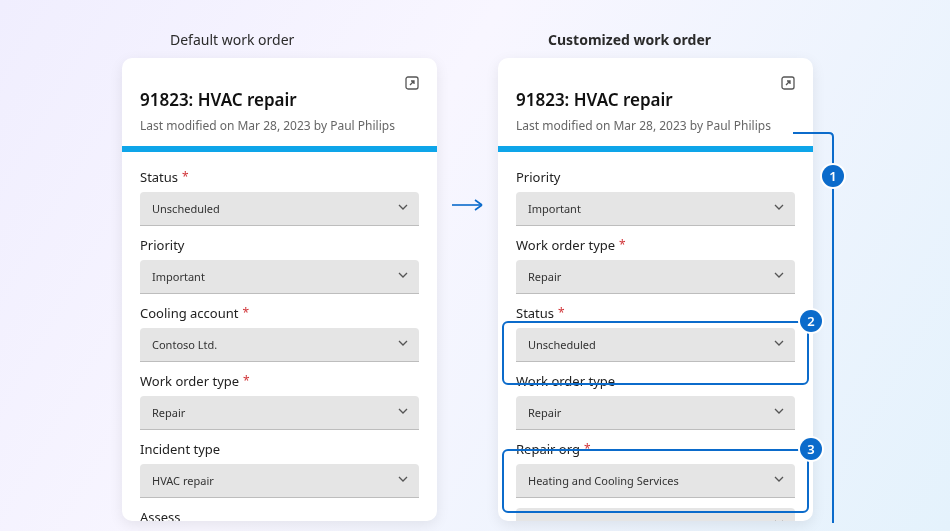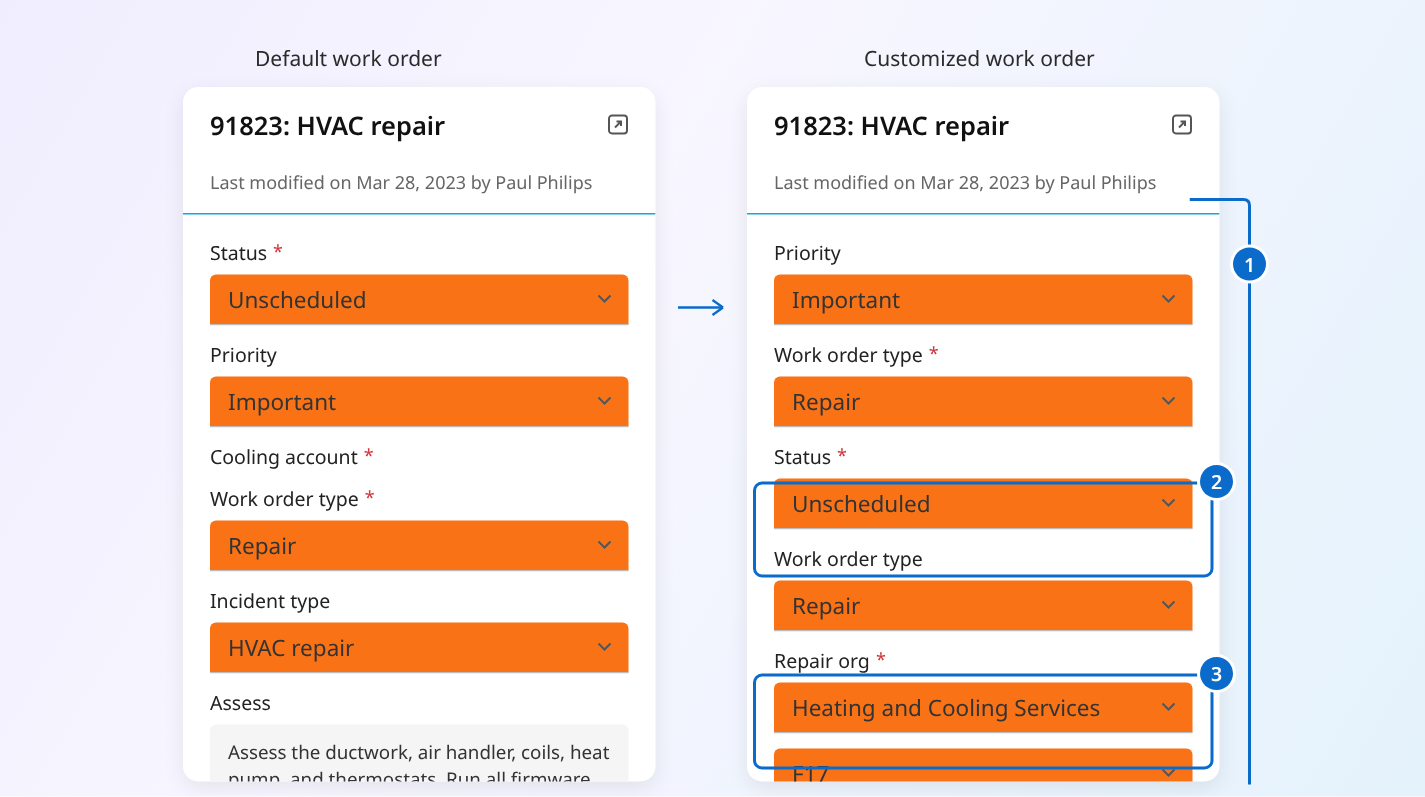--- a/index.html
+++ b/index.html
@@ -19,34 +19,34 @@
   }
   .card {
     position: absolute;
     width: 315px;
     background: #ffffff;
     border-radius: 10px;
     box-shadow: 0 4px 14px rgba(0,0,0,0.08);
     overflow: hidden;
   }
   .card-header {
-    padding: 14px 18px 12px 18px;
-    border-bottom: 1px solid #0ea5e9;
+    padding: 30px 18px 12px 18px;
+    border-bottom: 6px solid #0ea5e9;
     position: relative;
   }
   .card-title {
     font-size: 17px;
     font-weight: 600;
     color: #111;
     padding-right: 28px;
   }
   .card-sub {
     font-size: 12px;
     color: #666;
-    margin-top: 18px;
+    margin-top: 6px;
   }
   .open-icon {
     position: absolute;
     top: 14px;
     right: 14px;
     width: 22px; height: 22px;
     display: flex; align-items: center; justify-content: center;
     cursor: pointer;
   }
   .card-body { padding: 12px 18px 18px 18px; }
@@ -54,27 +54,27 @@
   .field:first-child { margin-top: 4px; }
   .field-label {
     font-size: 13px;
     color: #222;
     display: flex; align-items: center; gap: 4px;
   }
   .req { color: #d13438; font-size: 12px; line-height: 1; }
   .dropdown {
     margin-top: 6px;
     height: 34px;
-    background: #f97316;
+    background: #e5e5e5;
     border: 0;
     border-bottom: 1px solid #bdbdbd;
     border-radius: 4px 4px 0 0;
     display: flex; align-items: center;
     padding: 0 10px 0 12px;
-    font-size: 15px;
+    font-size: 11px;
     color: #333;
     justify-content: space-between;
     cursor: pointer;
   }
   .chev { flex: 0 0 auto; }
   .textarea-block {
     margin-top: 6px;
     background: #f5f5f5;
     border: 0;
     border-bottom: 1px solid #bdbdbd;
@@ -107,21 +107,21 @@
   }
   .connector {
     position: absolute;
     pointer-events: none;
   }
 </style>
 </head>
 <body>
 
 <div class="panel-label" style="left:122px; top:30px;">Default work order</div>
-<div class="panel-label" style="left:528px; top:30px;">Customized work order</div>
+<div class="panel-label" style="left:500px; top:30px;font-weight:bold;">Customized work order</div>
 
 <div class="card" style="left:122px; top:58px; height:463px;">
   <div class="card-header">
     <div class="card-title">91823: HVAC repair</div>
     <div class="card-sub">Last modified on Mar 28, 2023 by Paul Philips</div>
     <div class="open-icon">
       <svg width="16" height="16" viewBox="0 0 16 16" fill="none" stroke="#555" stroke-width="1.3">
           <rect x="2" y="2" width="12" height="12" rx="2"></rect>
           <path d="M6 10 L10 6 M7 6 H10 V9"></path>
         </svg>
@@ -152,20 +152,26 @@
               <path d="M2 4 L6 8 L10 4" fill="none" stroke="#555" stroke-width="1.3"></path>
             </svg></span>
       </div>
     </div>
 
     <div class="field">
       <div class="field-label">
         <span>Cooling account</span>
         <span class="req">*</span>
       </div>
+      <div class="dropdown">
+        <span>Contoso Ltd.</span>
+        <span class="chev"><svg width="12" height="12" viewBox="0 0 12 12">
+              <path d="M2 4 L6 8 L10 4" fill="none" stroke="#555" stroke-width="1.3"></path>
+            </svg></span>
+      </div>
     </div>
 
     <div class="field">
       <div class="field-label">
         <span>Work order type</span>
         <span class="req">*</span>
       </div>
       <div class="dropdown">
         <span>Repair</span>
         <span class="chev"><svg width="12" height="12" viewBox="0 0 12 12">

